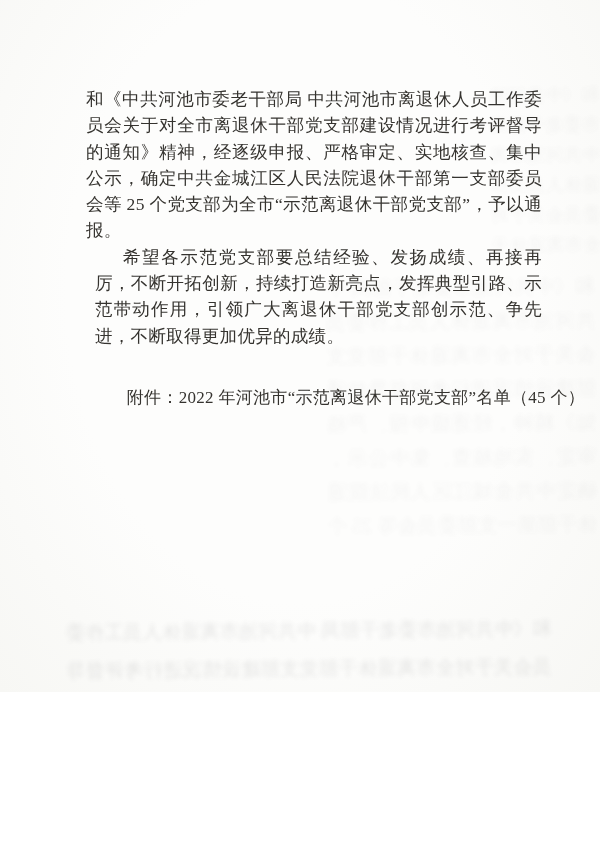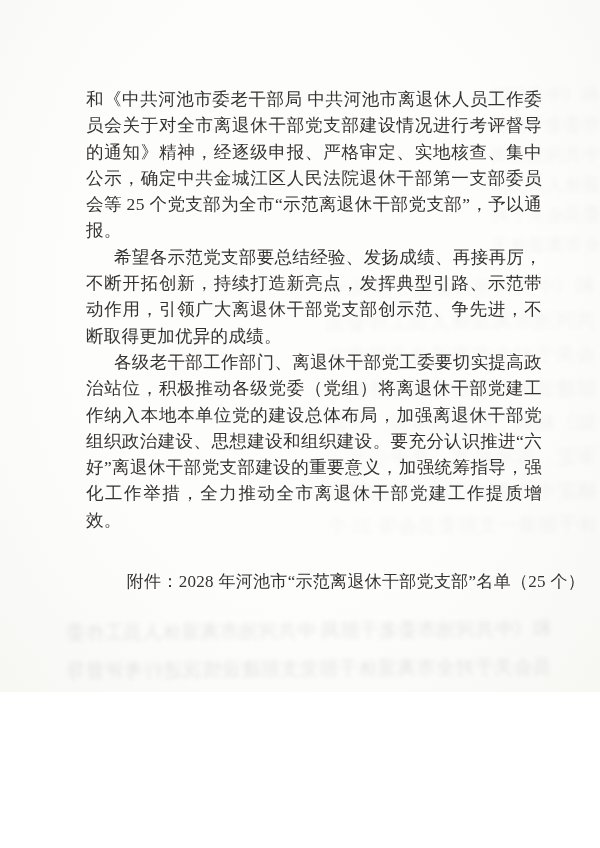--- a/index.html
+++ b/index.html
@@ -63,20 +63,21 @@
     line-height: 26.3px;
     letter-spacing: 0.3px;
     text-align: justify;
   }
   .content p {
     margin: 0;
     padding: 0;
   }
   .content p.indented {
     text-indent: 1.6em;
+    margin-left: 9px;
   }
   .attachment {
     margin-top: 36px !important;
     text-indent: 2.4em;
     white-space: nowrap;
     font-size: 17px;
   }
   .page-number {
     position: absolute;
     left: 60px;
@@ -92,19 +93,18 @@
 
 <div class="page">
 
   <div class="ghost ghost-bottom">和《中共河池市委老干部局 中共河池市离退休人员工作委员会关于对全市离退休干部党支部建设情况进行考评督导的通知》精神，经逐级申报、严格审定、实地核查、集中公示，确定中共金城江区人民法院退休干部第一支部委员会等 25 个党支部为全市“示范离退休干部党支部”，予以通报。希望各示范党支部要总结经验、发扬成绩、再接再厉，不断开拓创新，持续打造新亮点，发挥典型引路、示范带动作用，引领广大离退休干部党支部创示范、争先进，不断取得更加优异的成绩。全市广大离退休干部党支部要认真学习借鉴示范党支部在“组织设置好、班子建设好、党员队伍好、学习活动好、作用发挥好、制度坚持好”等方面的做法和经验，以党的政治建设为统领，以提升政治功能和组织功能为重点，深入推进“六好”党支部建设，努力把离退休干部党支部建设成为宣传党的主张、贯彻党的决定、参与基层治理、团结动员群众、助推改革发展的坚强战斗堡垒。各级老干部工作部门、离退休干部党工委要切实提高政治站位，积极推动各级党委（党组）将离退休干部党建工作纳入本地本单位党的建设总体布局，加强离退休干部党组织政治建设、思想建设和组织建设。要充分认识推进“六好”离退休干部党支部建设的重要意义，加强统筹指导，强化工作举措，全力推动全市离退休干部党建工作提质增效。</div>
   <div class="ghost ghost-mid">和《中共河池市委老干部局 中共河池市离退休人员工作委员会关于对全市离退休干部党支部建设情况进行考评督导的通知》精神，经逐级申报、严格审定、实地核查、集中公示，确定中共金城江区人民法院退休干部第一支部委员会等 25 个党支部为全市“示范离退休干部党支部”，予以通报。希望各示范党支部要总结经验、发扬成绩、再接再厉，不断开拓创新，持续打造新亮点，发挥典型引路、示范带动作用，引领广大离退休干部党支部创示范、争先进，不断取得更加优异的成绩。全市广大离退休干部党支部要认真学习借鉴示范党支部在“组织设置好、班子建设好、党员队伍好、学习活动好、作用发挥好、制度坚持好”等方面的做法和经验，以党的政治建设为统领，以提升政治功能和组织功能为重点，深入推进“六好”党支部建设，努力把离退休干部党支部建设成为宣传党的主张、贯彻党的决定、参与基层治理、团结动员群众、助推改革发展的坚强战斗堡垒。各级老干部工作部门、离退休干部党工委要切实提高政治站位，积极推动各级党委（党组）将离退休干部党建工作纳入本地本单位党的建设总体布局，加强离退休干部党组织政治建设、思想建设和组织建设。要充分认识推进“六好”离退休干部党支部建设的重要意义，加强统筹指导，强化工作举措，全力推动全市离退休干部党建工作提质增效。</div>
   <div class="ghost ghost-topright">和《中共河池市委老干部局 中共河池市离退休人员工作委员会关于对全市离退休干部党支部建设情况进行考评督导的通知》精神，经逐级申报、严格审定、实地核查、集中公示，确定中共金城江区人民法院退休干部第一支部委员会等 25 个党支部为全市“示范离退休干部党支部”，予以通报。希望各示范党支部要总结经验、发扬成绩、再接再厉，不断开拓创新，持续打造新亮点，发挥典型引路、示范带动作用，引领广大离退休干部党支部创示范、争先进，不断取得更加优异的成绩。全市广大离退休干部党支部要认真学习借鉴示范党支部在“组织设置好、班子建设好、党员队伍好、学习活动好、作用发挥好、制度坚持好”等方面的做法和经验，以党的政治建设为统领，以提升政治功能和组织功能为重点，深入推进“六好”党支部建设，努力把离退休干部党支部建设成为宣传党的主张、贯彻党的决定、参与基层治理、团结动员群众、助推改革发展的坚强战斗堡垒。各级老干部工作部门、离退休干部党工委要切实提高政治站位，积极推动各级党委（党组）将离退休干部党建工作纳入本地本单位党的建设总体布局，加强离退休干部党组织政治建设、思想建设和组织建设。要充分认识推进“六好”离退休干部党支部建设的重要意义，加强统筹指导，强化工作举措，全力推动全市离退休干部党建工作提质增效。</div>
 
   <div class="content">
     <p>和《中共河池市委老干部局 中共河池市离退休人员工作委员会关于对全市离退休干部党支部建设情况进行考评督导的通知》精神，经逐级申报、严格审定、实地核查、集中公示，确定中共金城江区人民法院退休干部第一支部委员会等 25 个党支部为全市“示范离退休干部党支部”，予以通报。</p>
     <p class="indented">希望各示范党支部要总结经验、发扬成绩、再接再厉，不断开拓创新，持续打造新亮点，发挥典型引路、示范带动作用，引领广大离退休干部党支部创示范、争先进，不断取得更加优异的成绩。</p>
-    <p class="indented">各级老干部工作部门、离退休干部党工委要切实提高政治站位，积极推动各级党委（党组）将离退休干部党建工作纳入本地本单位党的建设总体布局，加强离退休干部党组织政治建设、思想建设和组织建设。要充分认识推进“六好”离退休干部党支部建设的重要意义，加强统筹指导，强化工作举措，全力推动全市离退休干部党建工作提质增效。</p>
-    <p class="attachment">附件：2028 年河池市“示范离退休干部党支部”名单（25 个）</p>
+    <p class="attachment">附件：2022 年河池市“示范离退休干部党支部”名单（45 个）</p>
   </div>
 
   <div class="page-number">- 2 -</div>
 
 </div>
 
 </body></html>

